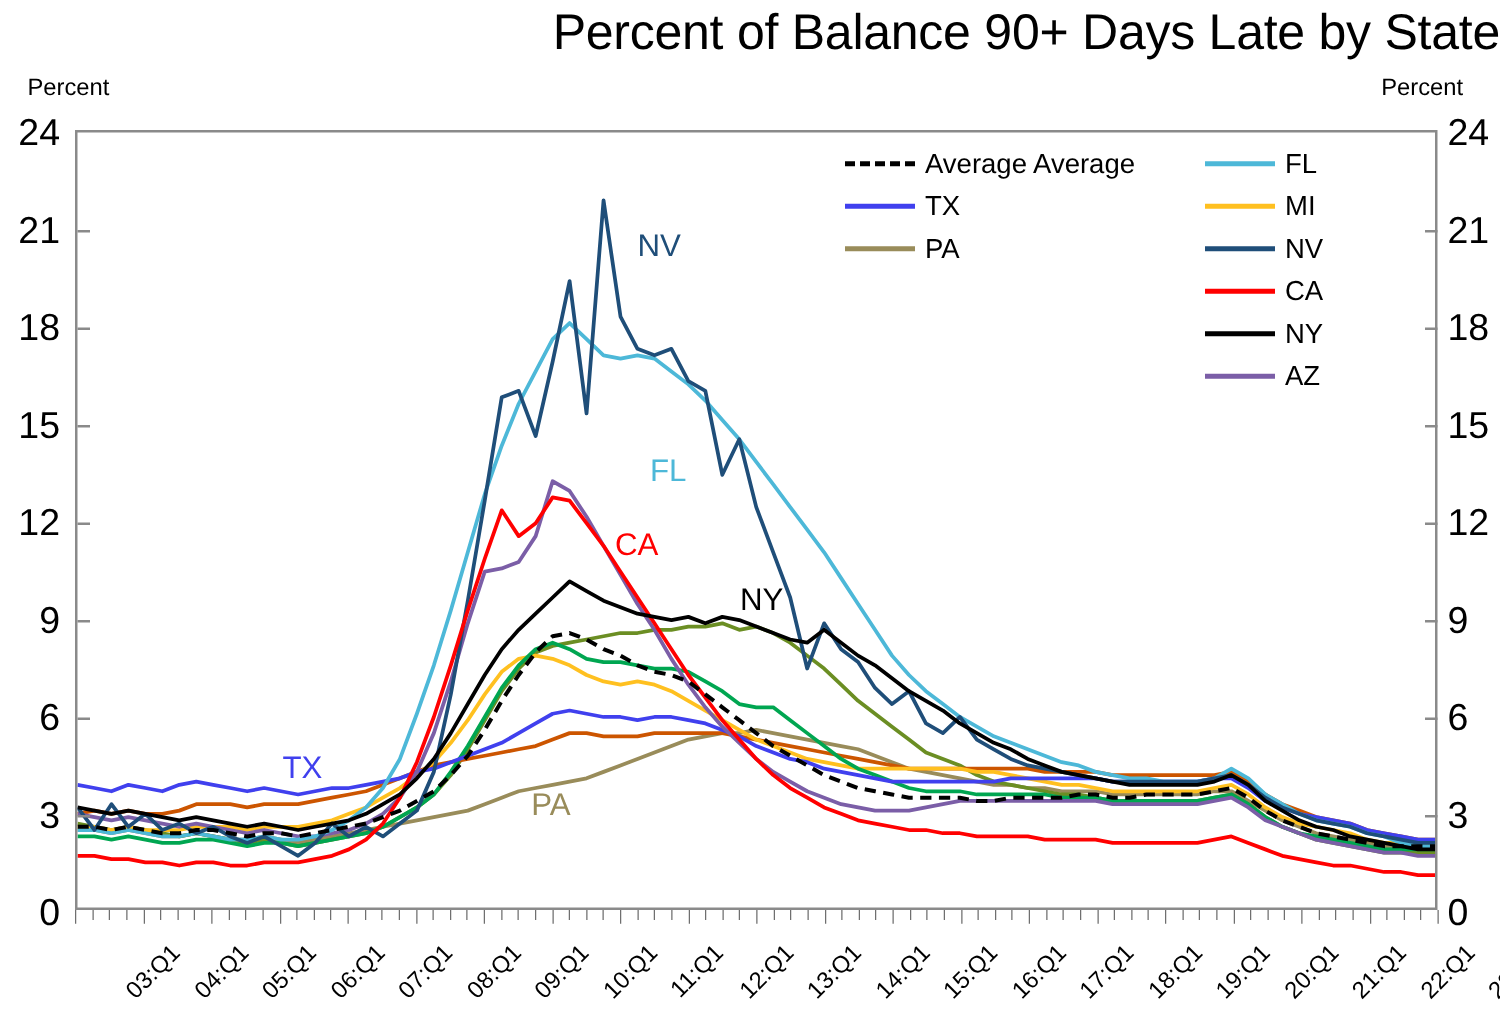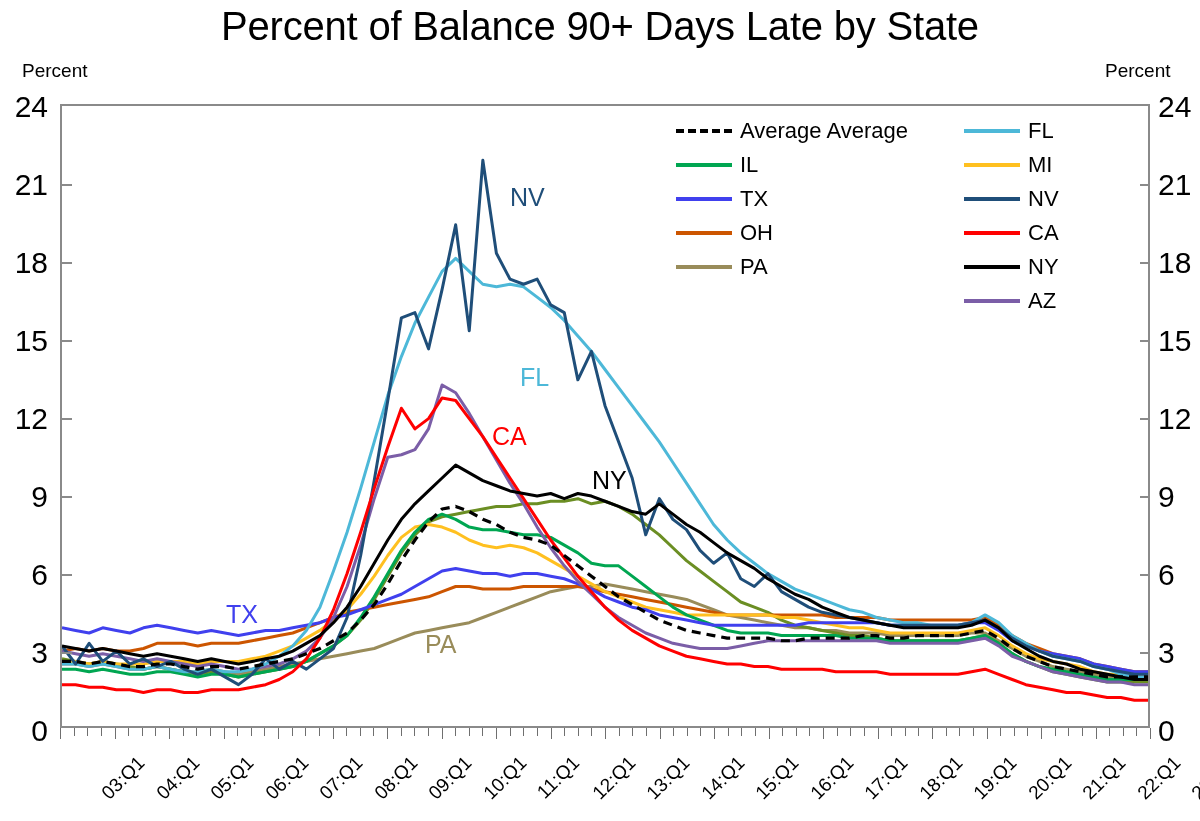--- a/index.html
+++ b/index.html
@@ -1,20 +1,20 @@
 <!DOCTYPE html>
 <html><head>
 <meta charset="utf-8">
 <style>
   html,body{margin:0;padding:0;background:#ffffff;}
   body{width:1200px;height:821px;font-family:"Liberation Sans",sans-serif;overflow:hidden;}
   #root{position:relative;width:1200px;height:821px;}
 
   #chart-title{
-    position:absolute;left:0;top:4px;width:1200px;text-align:center;
+    position:absolute;left:0;top:4px;width:1200px;text-align:right;
     font-size:40px;font-weight:400;color:#000;letter-spacing:-0.2px;
     font-family:"Liberation Sans",sans-serif;
   }
 
   .axis-unit{position:absolute;font-size:19px;color:#000;}
   #unit-left{left:22px;top:60px;}
   #unit-right{left:1105px;top:60px;}
 
   #plot{
     position:absolute;left:60px;top:104px;width:1090px;height:624px;
@@ -218,30 +218,22 @@
       <div class="xlab" style="left: 1172px; top: 752px;">23:Q1</div>
     </div>
 
   <div id="legend">
     <div class="legend-col" id="legend-col-left">
         <div class="legend-item">
           <span class="legend-swatch dashed" style="border-top-color: rgb(0, 0, 0);"></span>
           <span class="legend-label">Average Average</span>
         </div>
         <div class="legend-item">
-          <span class="legend-swatch" style="border-top-color: rgb(0, 166, 81);"></span>
-          <span class="legend-label">IL</span>
-        </div>
-        <div class="legend-item">
           <span class="legend-swatch" style="border-top-color: rgb(64, 64, 238);"></span>
           <span class="legend-label">TX</span>
-        </div>
-        <div class="legend-item">
-          <span class="legend-swatch" style="border-top-color: rgb(204, 85, 0);"></span>
-          <span class="legend-label">OH</span>
         </div>
         <div class="legend-item">
           <span class="legend-swatch" style="border-top-color: rgb(153, 140, 90);"></span>
           <span class="legend-label">PA</span>
         </div>
       </div>
     <div class="legend-col" id="legend-col-right">
         <div class="legend-item">
           <span class="legend-swatch" style="border-top-color: rgb(77, 184, 216);"></span>
           <span class="legend-label">FL</span>

